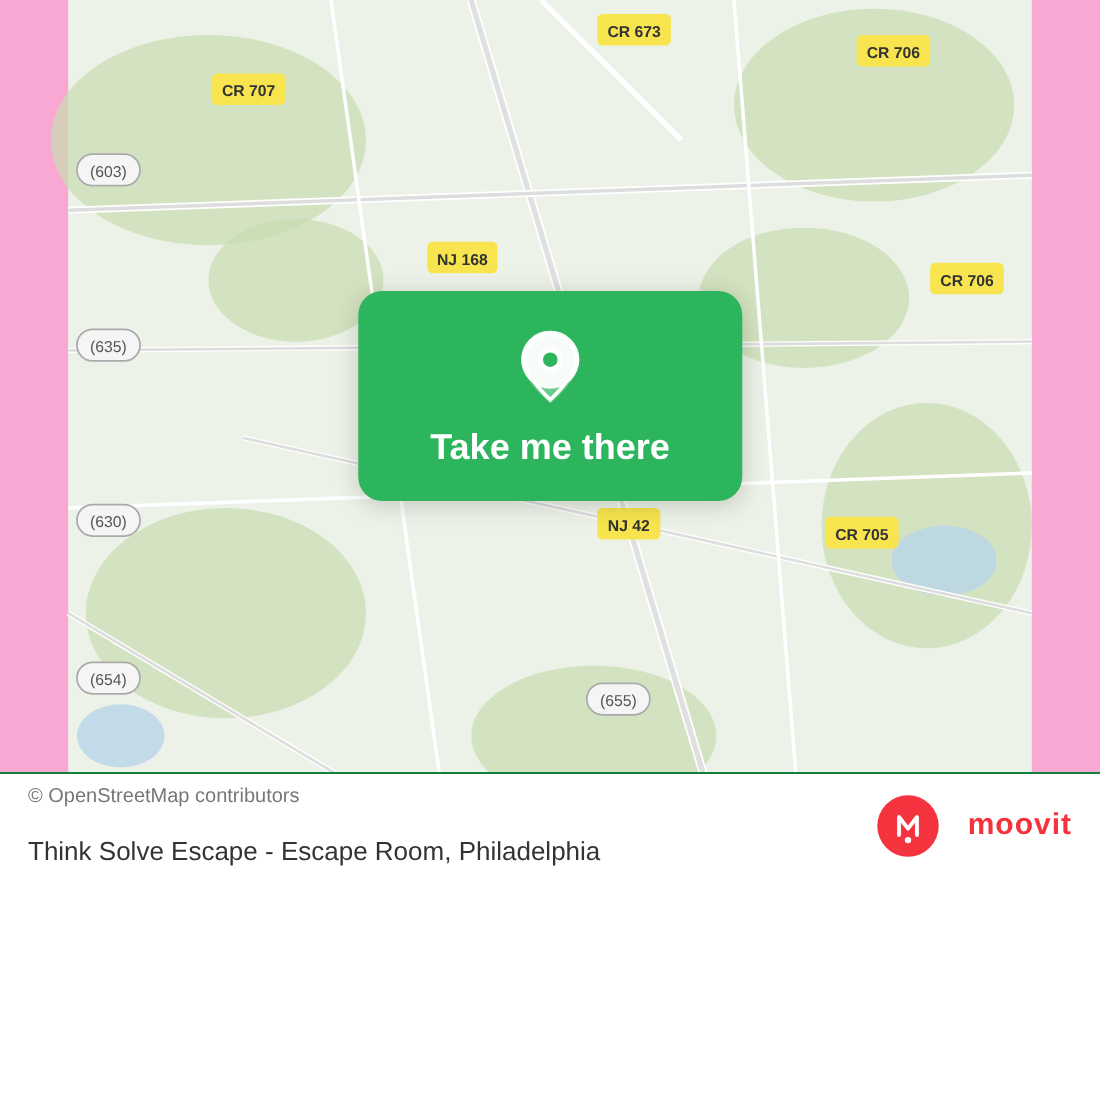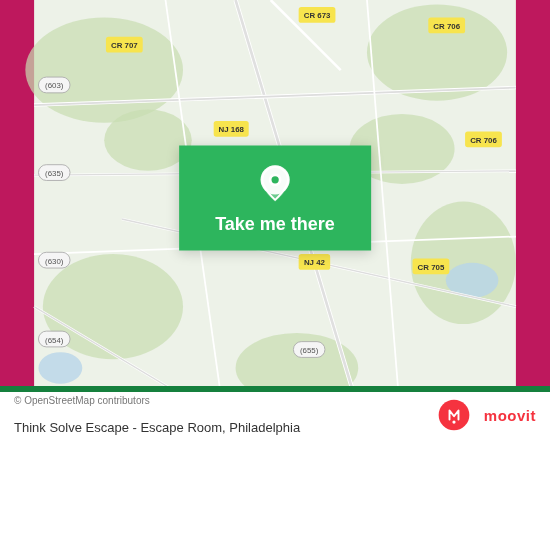--- a/index.html
+++ b/index.html
@@ -9,21 +9,21 @@
       height: 550px;
       overflow: hidden;
       font-family: Arial, sans-serif;
       position: relative;
     }
 
     #map-container {
       width: 550px;
       height: 438px;
       position: relative;
-      background: #be185d;
+      background: #f9a8d4;
       overflow: hidden;
     }
 
     
     .map-bg {
       width: 100%;
       height: 100%;
       position: absolute;
       top: 0; left: 0;
     }
@@ -32,21 +32,21 @@
     #bottom-bar {
       position: absolute;
       bottom: 0;
       left: 0;
       width: 100%;
       background: #fff;
       display: flex;
       align-items: center;
       justify-content: space-between;
       padding: 10px 14px;
-      border-top: 6px solid #15803d;
+      border-top: 1px solid #15803d;
       height: 52px;
       z-index: 10;
     }
 
     #bottom-bar-left {
       display: flex;
       flex-direction: column;
     }
 
     #copyright-text {
@@ -72,21 +72,21 @@
       height: 32px;
     }
 
     
     #action-card {
       position: absolute;
       top: 50%;
       left: 50%;
       transform: translate(-50%, -70%);
       background: #2db55d;
-      border-radius: 0;
+      border-radius: 12px;
       padding: 18px 36px 16px 36px;
       display: flex;
       flex-direction: column;
       align-items: center;
       gap: 10px;
       z-index: 5;
       box-shadow: 0 2px 12px rgba(0,0,0,0.18);
     }
 
     #action-button-label {

